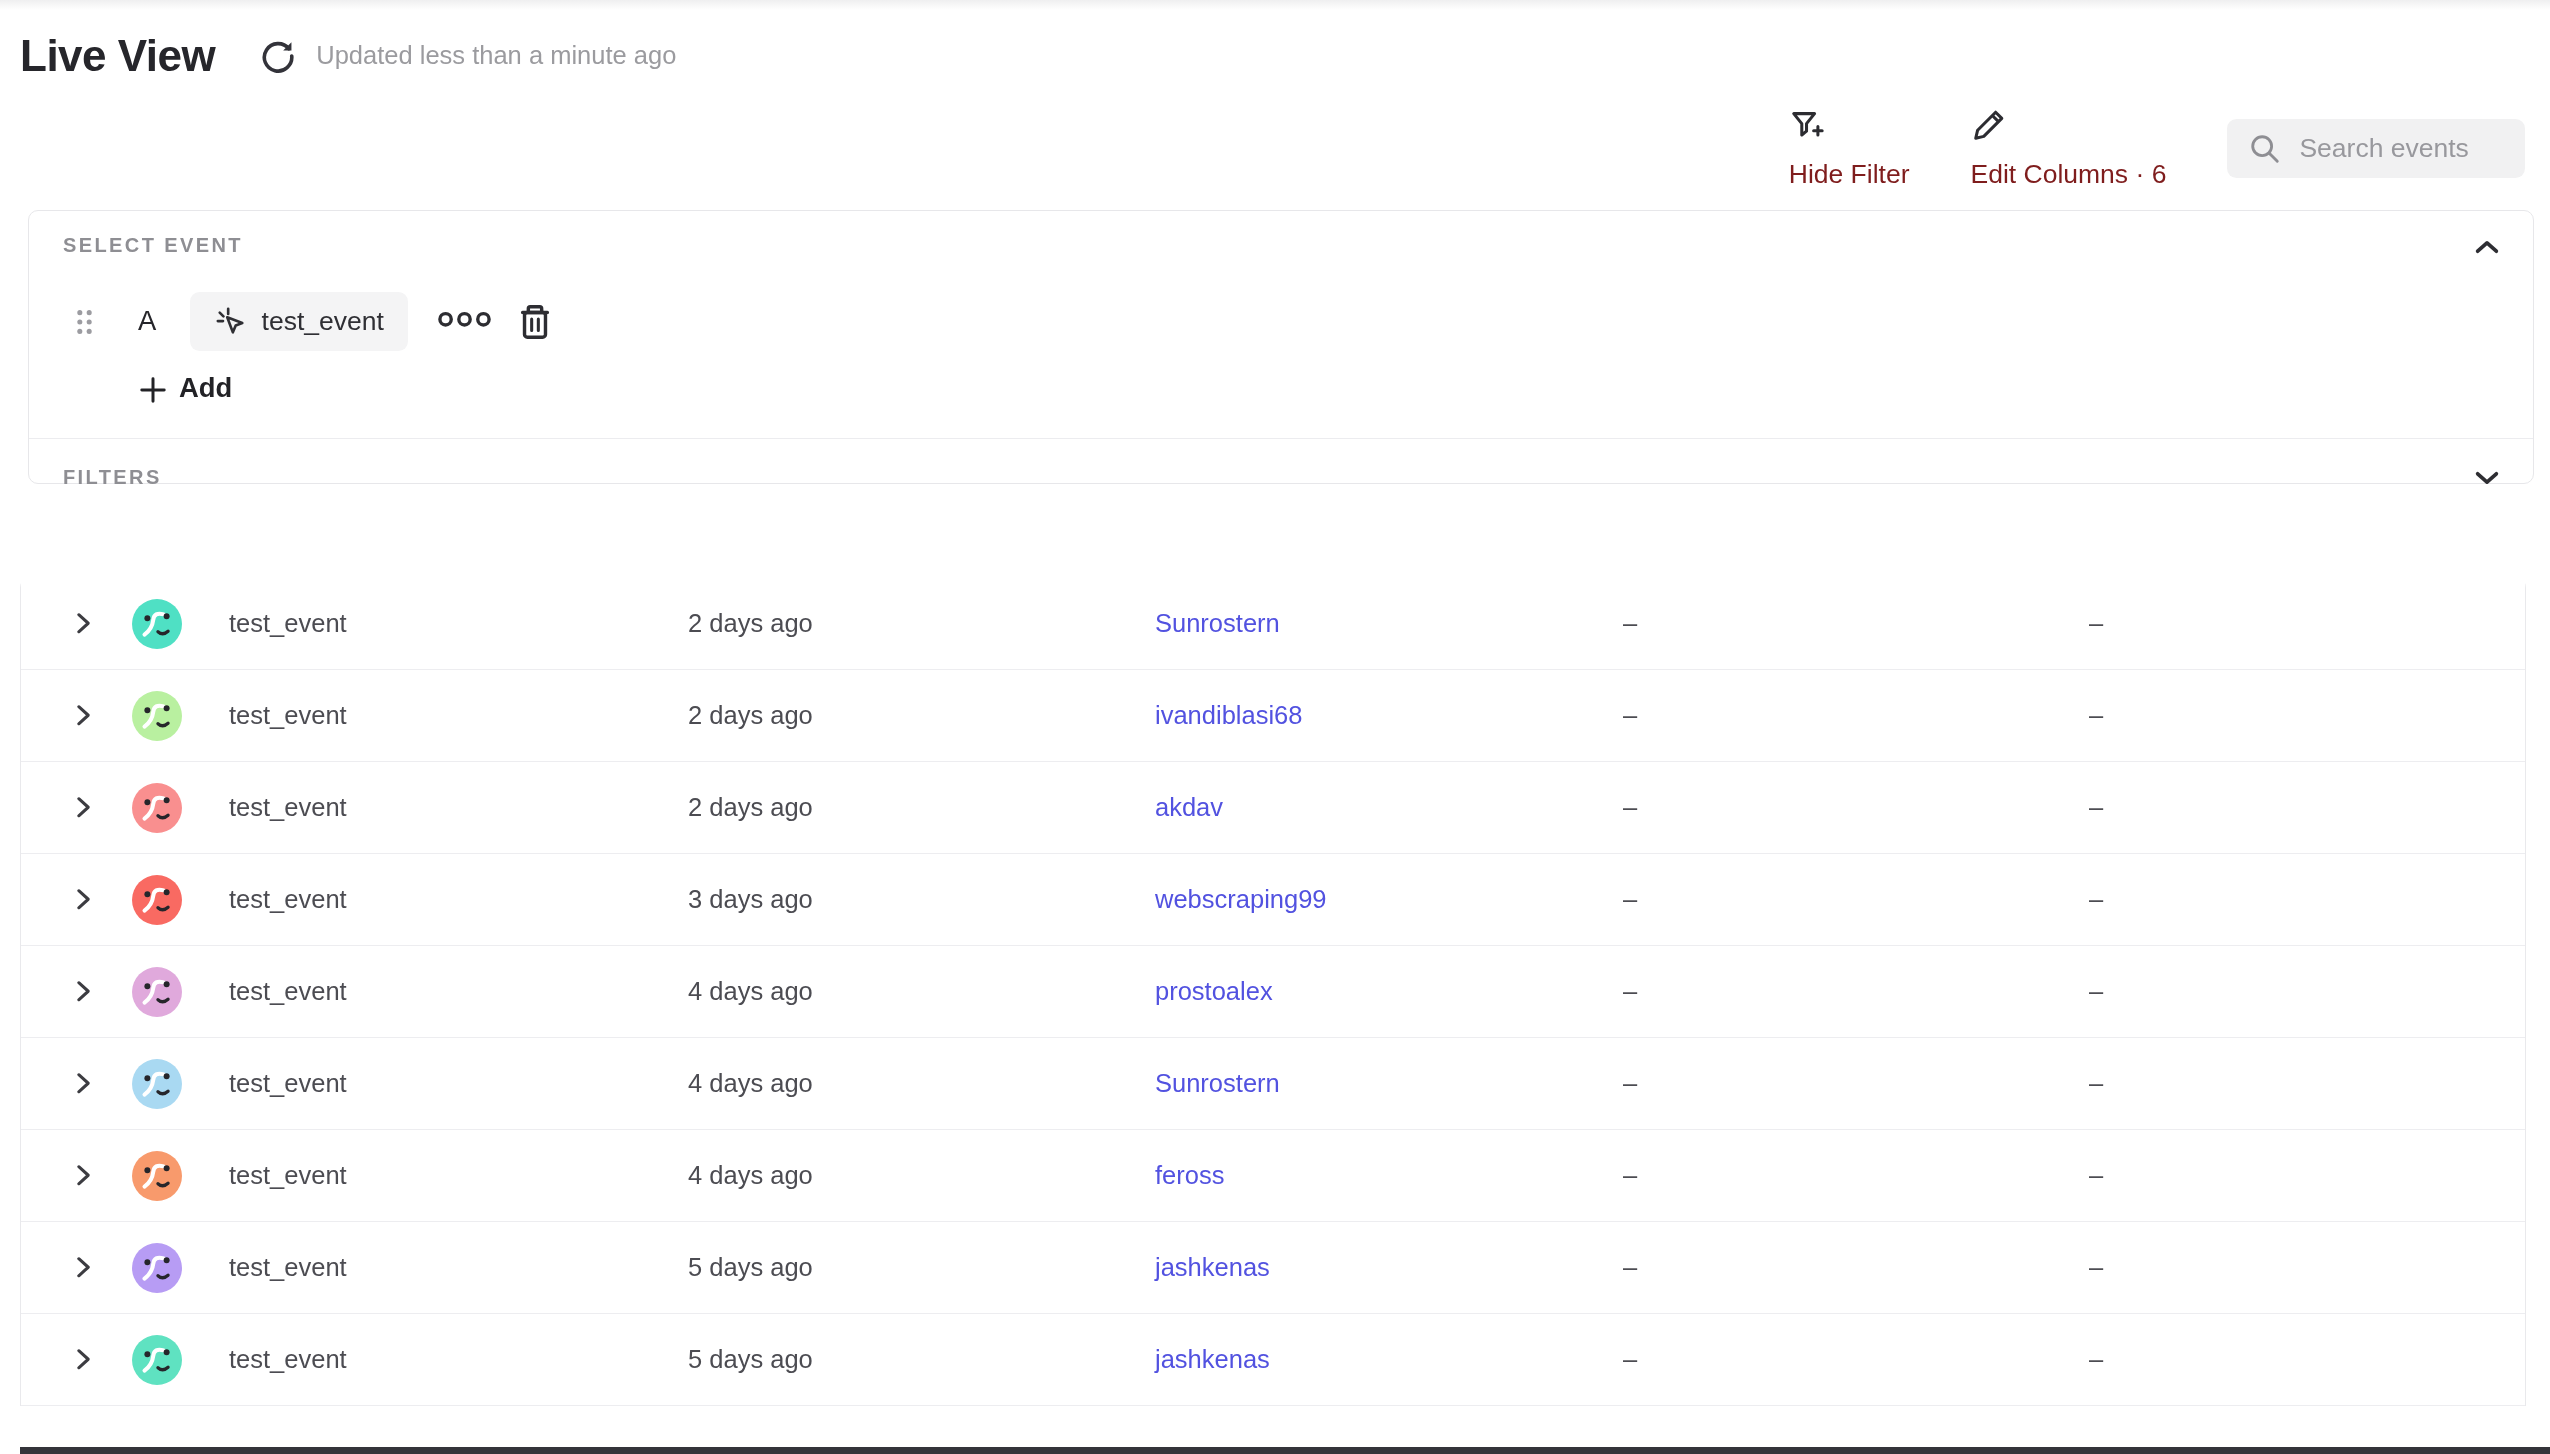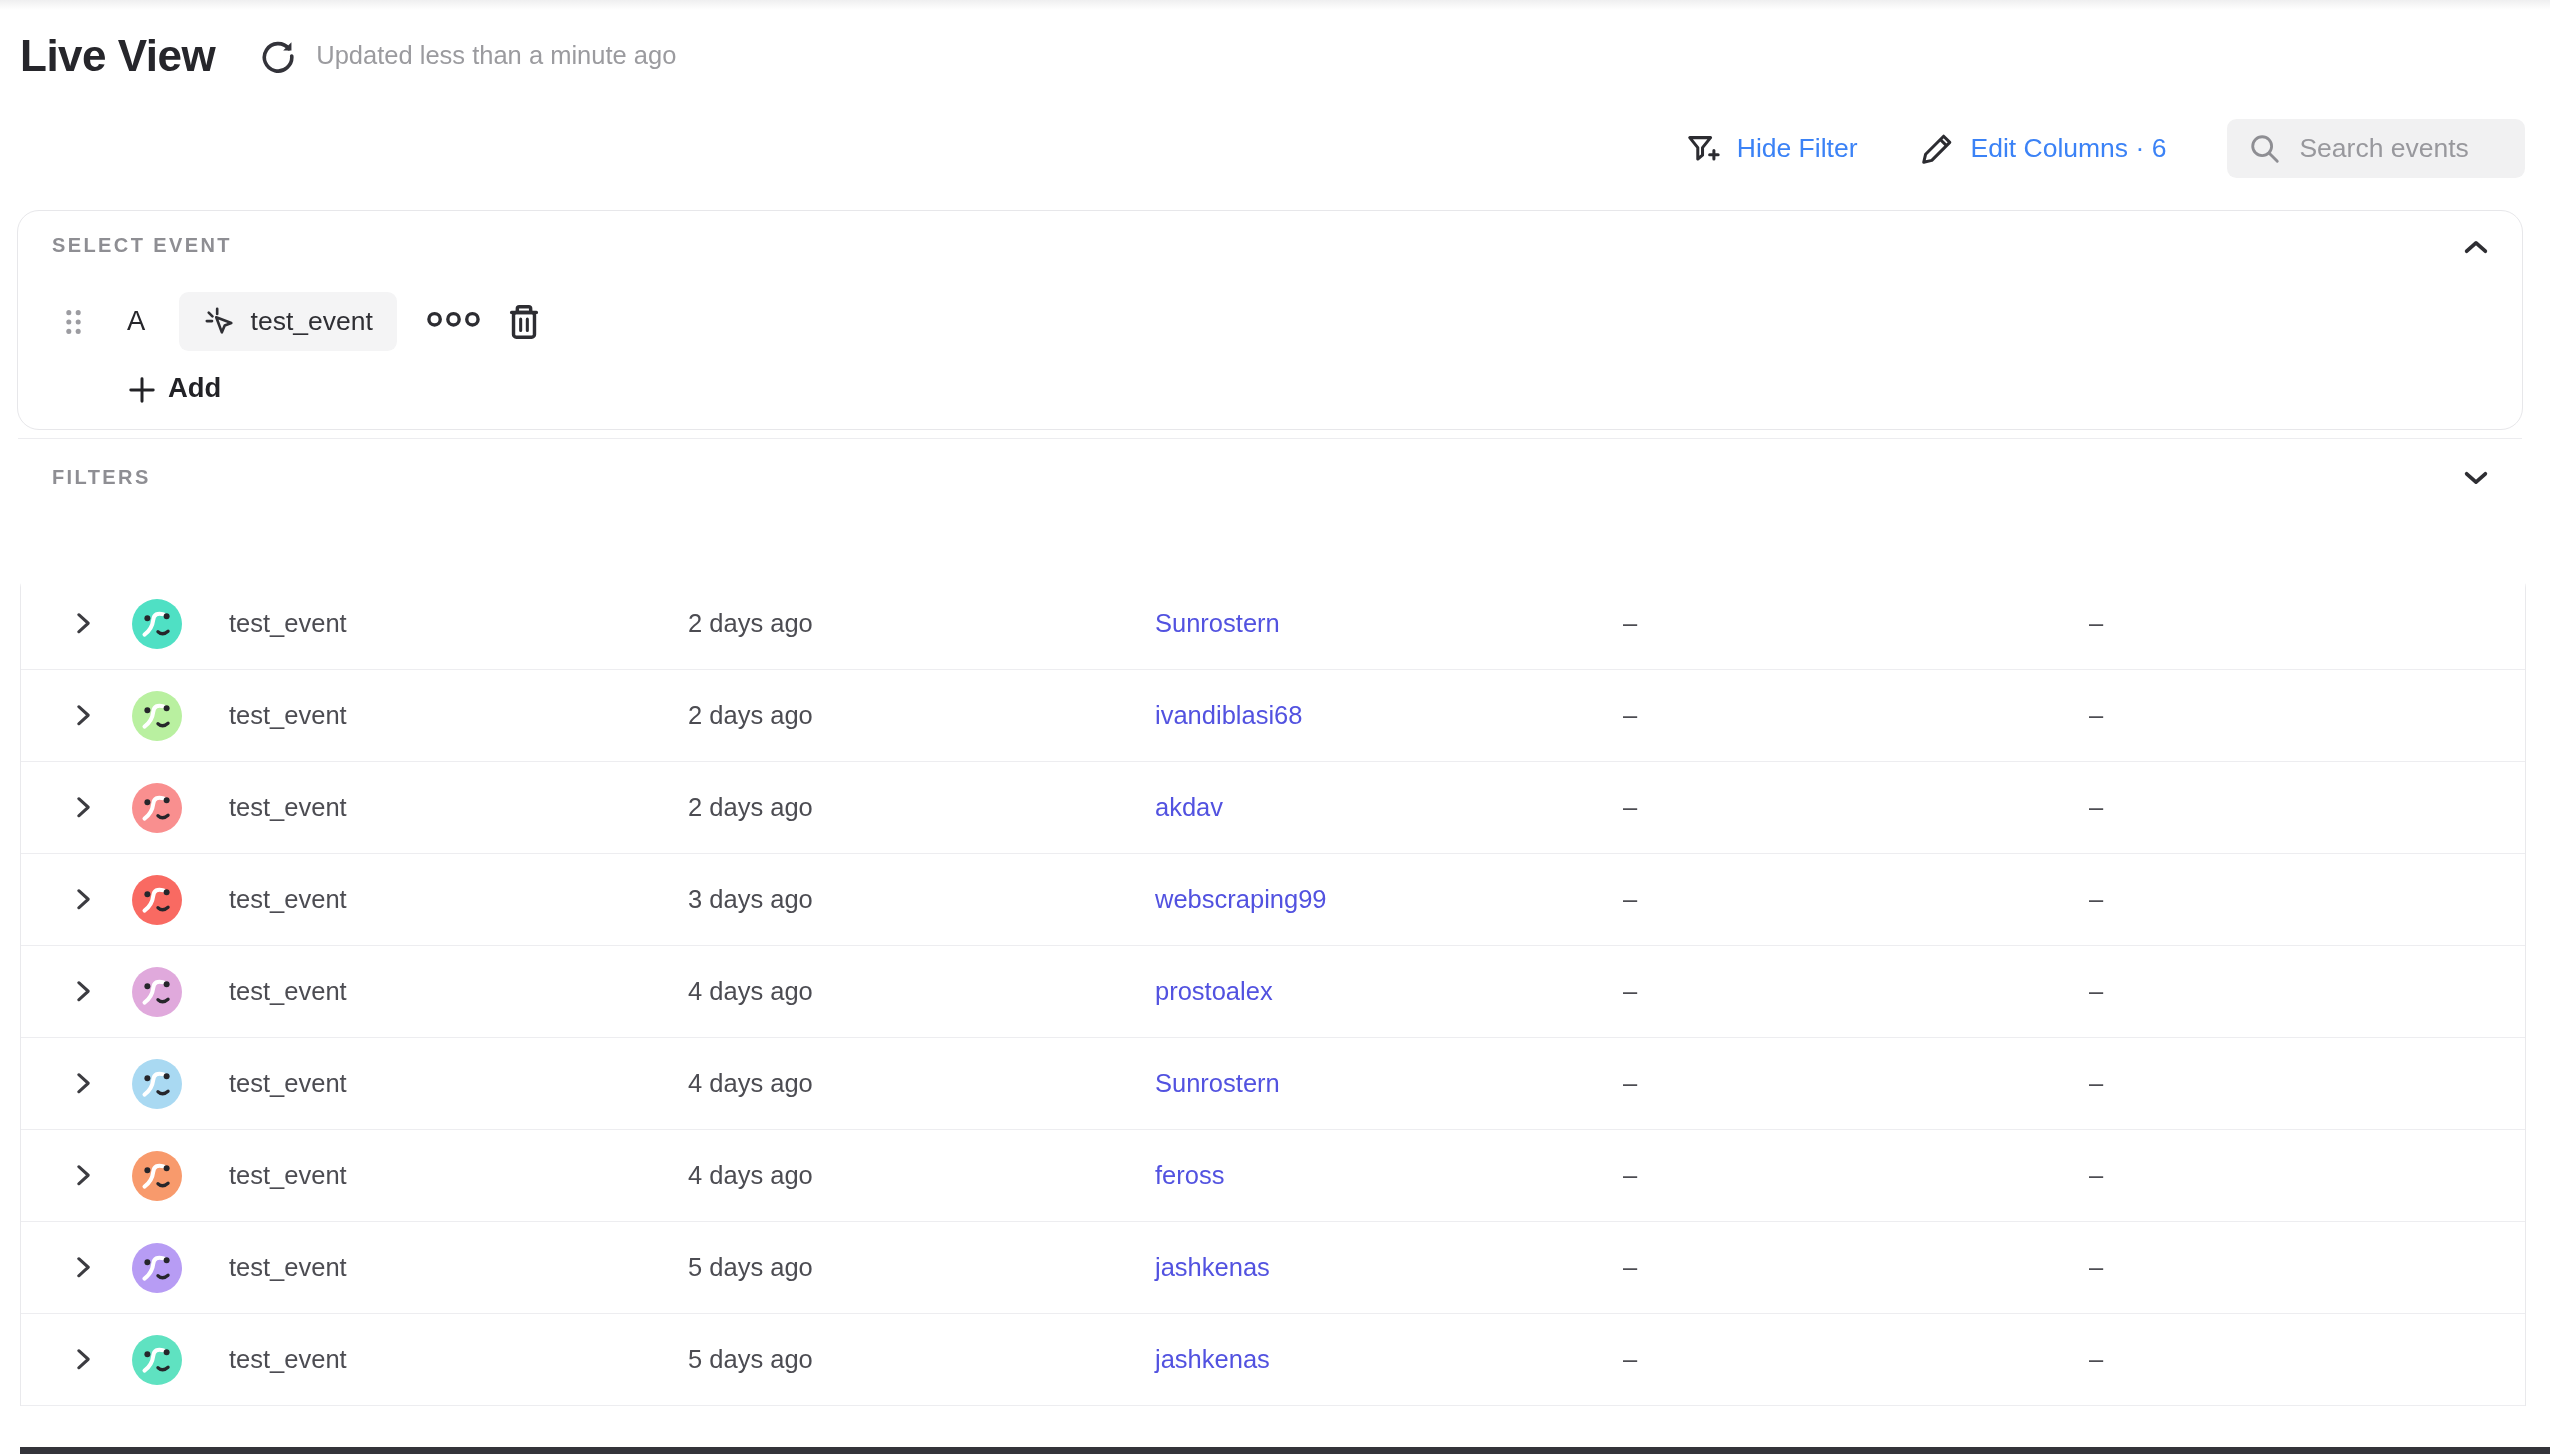--- a/index.html
+++ b/index.html
@@ -10,29 +10,29 @@
                background:linear-gradient(#efeff0,#ffffff); }
 
   
   .header { position:absolute; left:20px; top:28px; height:55px; display:flex; align-items:center; }
   .page-title { font-size:44px; font-weight:700; letter-spacing:-0.5px; color:#26262b; }
   .refresh-btn { margin-left:44px; width:38px; height:38px; display:flex; align-items:center; justify-content:center; cursor:pointer; }
   .updated-text { margin-left:19px; font-size:25.5px; color:#9b9b9f; }
 
   
   .toolbar { position:absolute; top:119px; right:24.6px; height:59px; display:flex; align-items:center; gap:61px; }
-  .tool-btn { display:flex; align-items:center; gap:16px; font-size:26.5px; font-weight:500; color:#3b82f6; cursor:pointer; white-space:nowrap; }
+  .tool-btn { display:flex; gap:16px; font-size:26.5px; font-weight:500; color:#7f1d1d; cursor:pointer; white-space:nowrap;flex-direction:column; }
   .searchbox { width:298px; height:59px; background:#f1f1f2; border-radius:9.5px; display:flex; align-items:center; gap:17px; padding:0 21px; }
   .searchbox input { border:none; outline:none; background:transparent; width:189px; font-size:26.5px;
                      font-family:"Liberation Sans", sans-serif; color:#4c4c52; }
   .searchbox input::placeholder { color:#98989d; }
 
   
-  .panel { position:absolute; left:17px; top:210px; width:2506px; height:220px;
-           border:0.9px solid #e7e7ea; border-radius:22px; background:#fff; }
+  .panel { position:absolute; left:28px; top:210px; width:2506px; height:274px;
+           border:0.9px solid #e7e7ea; border-radius:10px; background:#fff; }
   .section-label { font-size:20px; font-weight:700; letter-spacing:2.4px; color:#8e8e93; }
   .panel-label { position:absolute; left:34px; top:23px; }
   .panel-collapse { position:absolute; right:32px; top:26.5px; cursor:pointer; }
   .panel-expand  { position:absolute; right:32px; top:257px; cursor:pointer; }
   .event-row { position:absolute; left:0; top:81px; height:59px; width:100%; }
   .drag-handle { position:absolute; left:44px; top:15px; cursor:grab; }
   .series-letter { position:absolute; left:109px; top:13.2px; font-size:27.4px; color:#26262b; }
   .event-chip { position:absolute; left:161px; top:0; height:59px; padding:0 24.6px;
                 background:#f4f4f5; border-radius:9.5px; display:flex; align-items:center; gap:15px;
                 font-size:26.5px; color:#2f2f34; cursor:pointer; }

